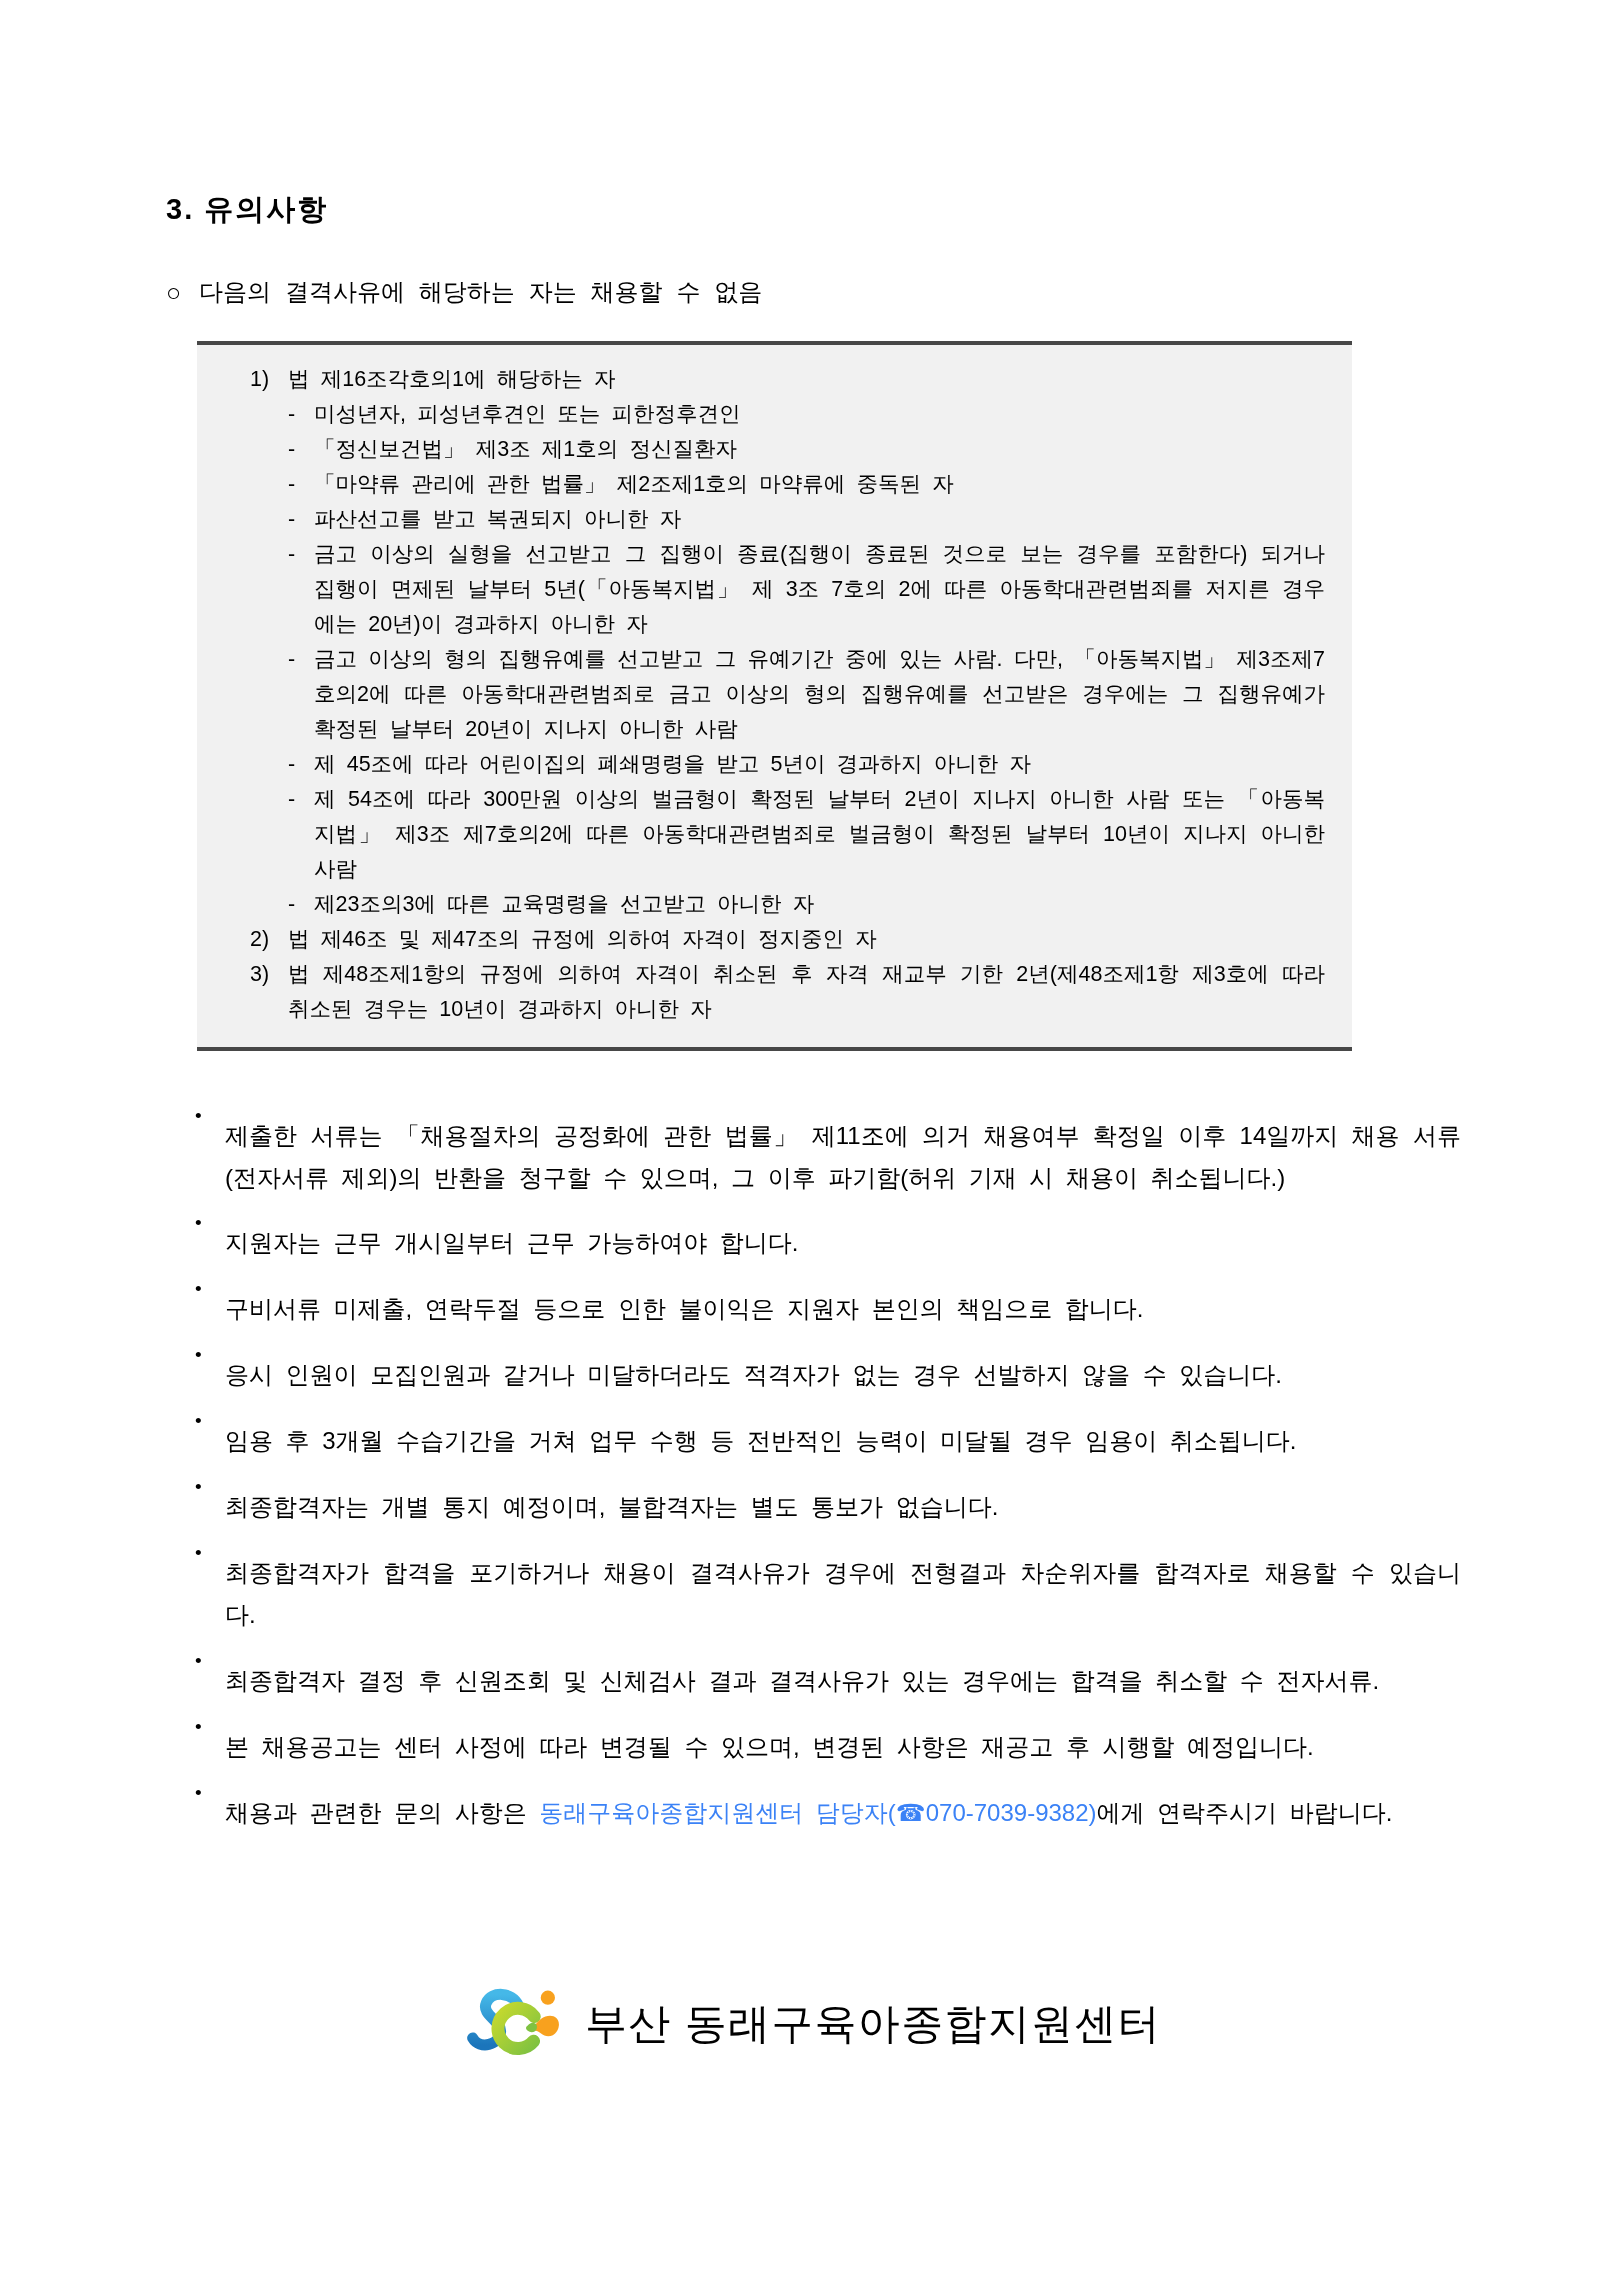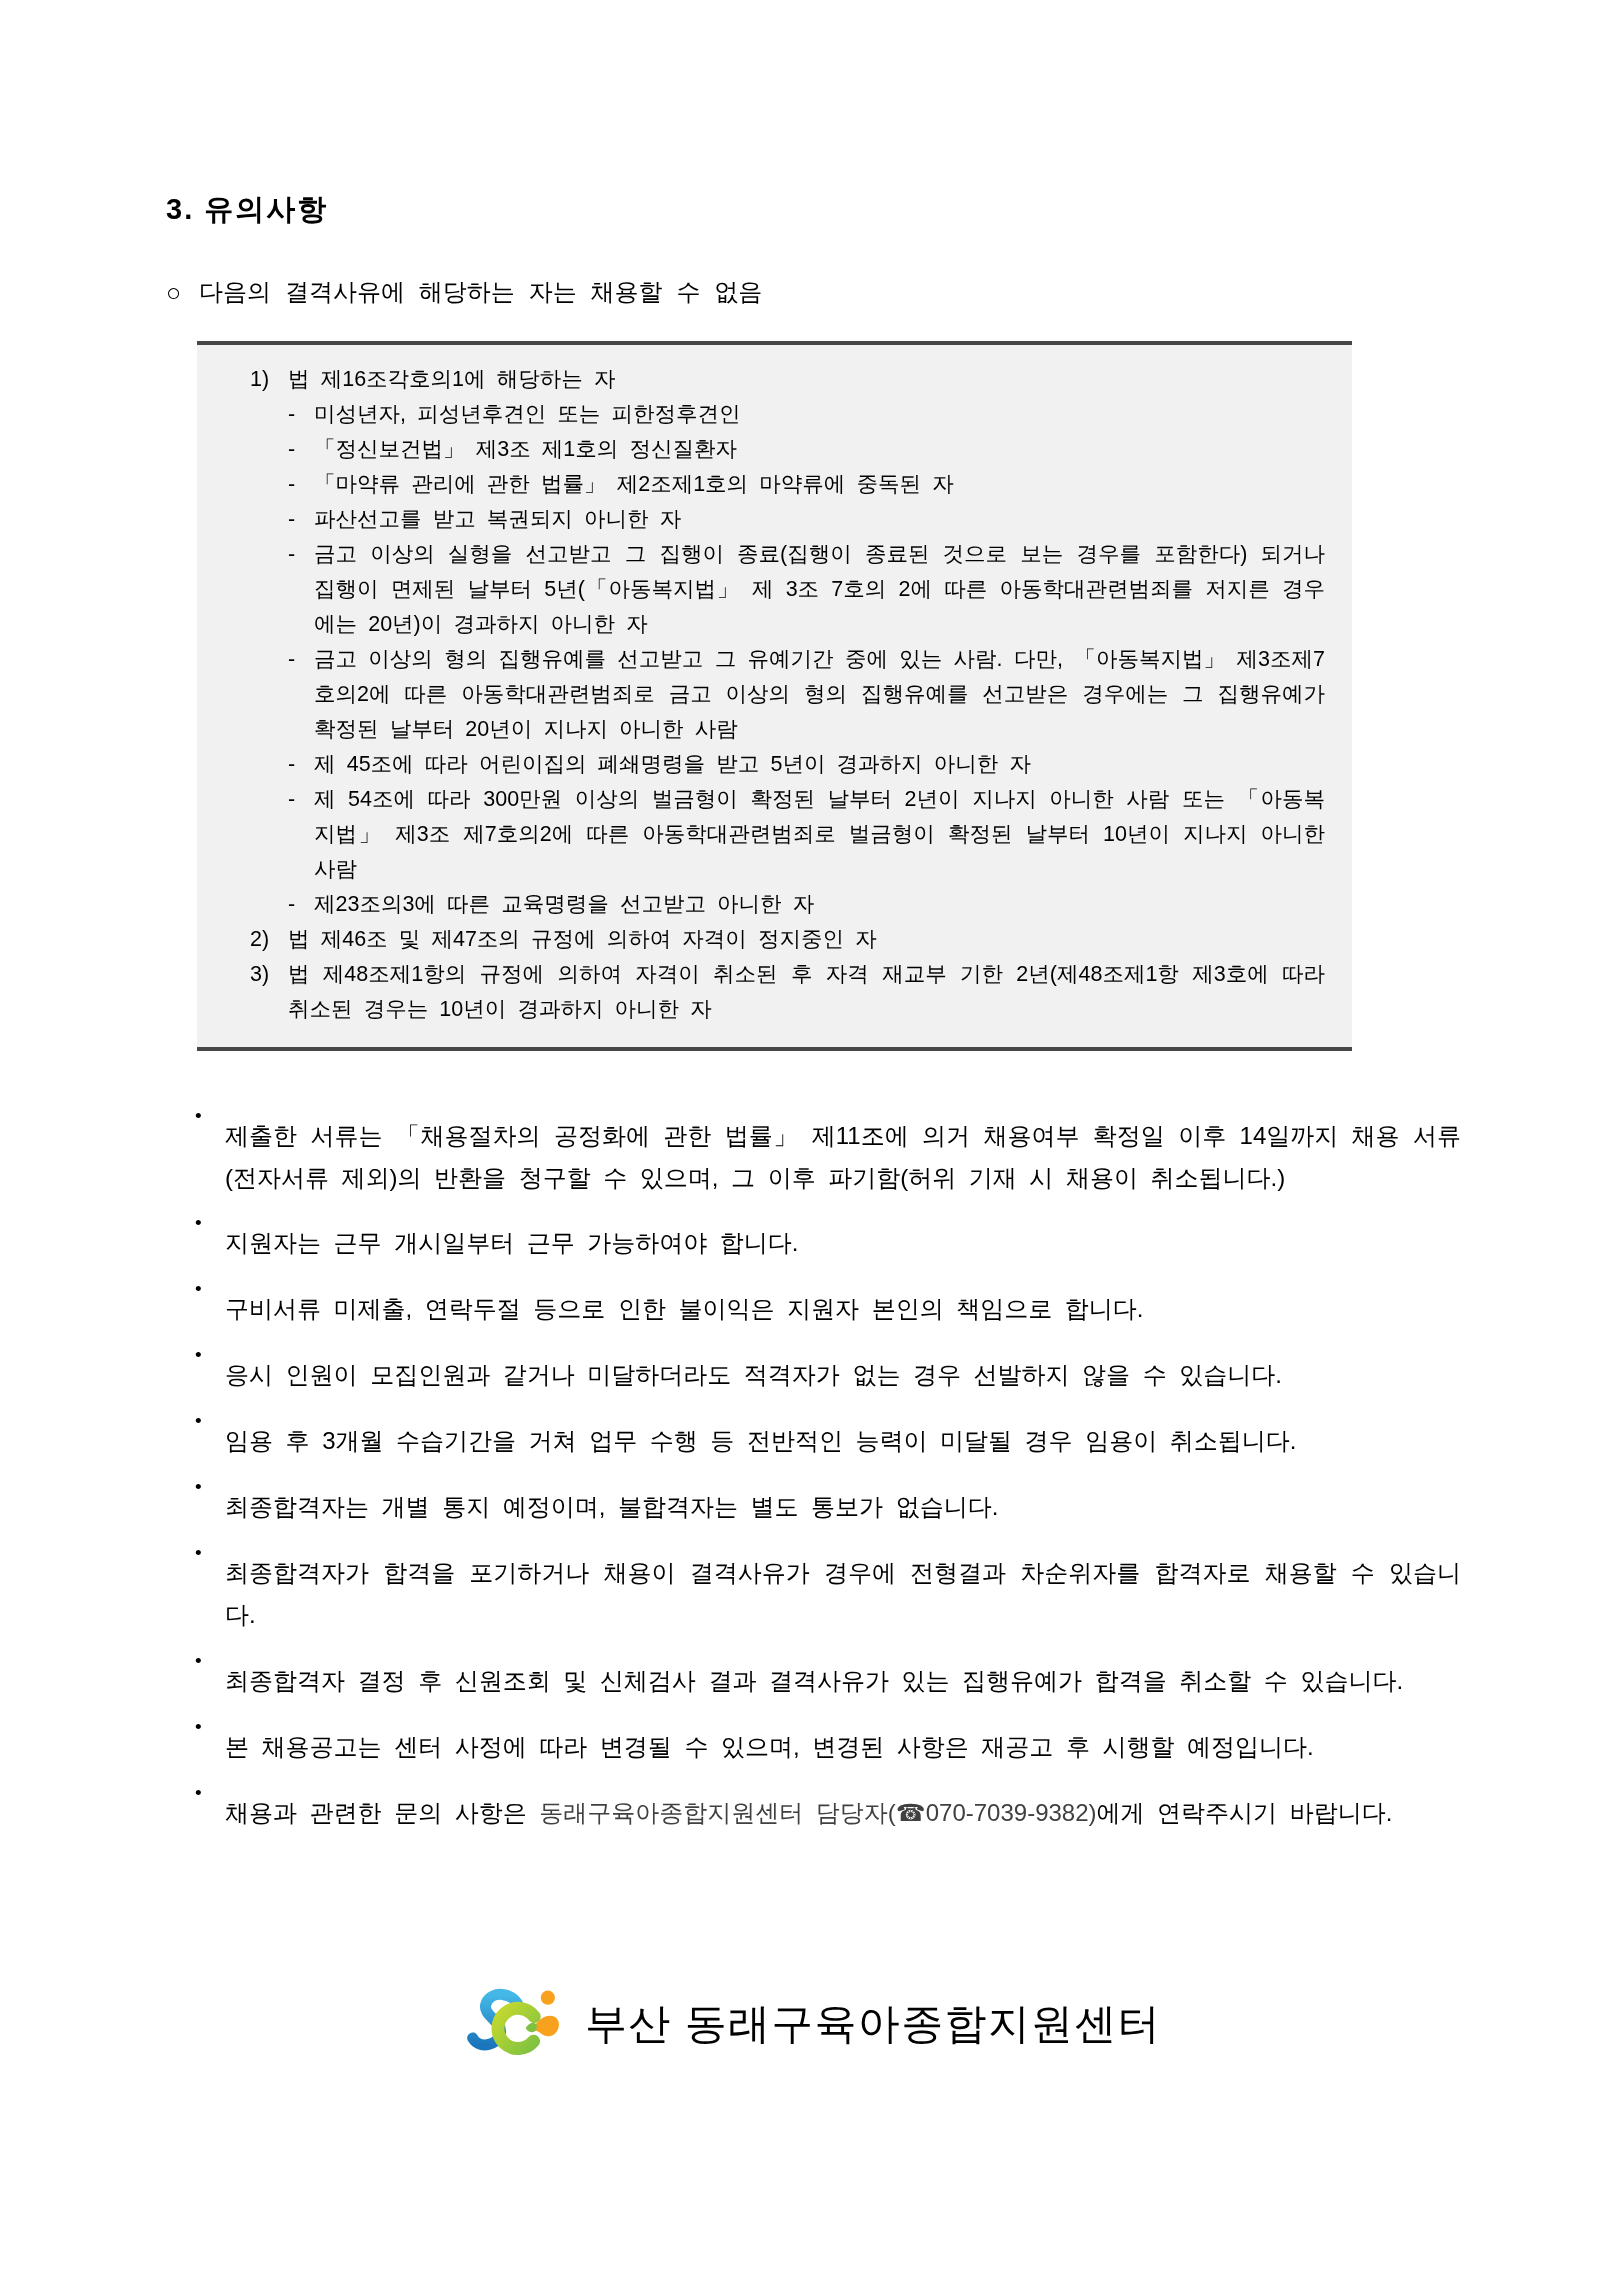--- a/index.html
+++ b/index.html
@@ -53,21 +53,21 @@
     margin-left:29px;
     margin-top:44px;
     width:1266px;
     font-size:24px;
     line-height:42px;
     word-spacing:5.9px;
   }
   .note { display:flex; margin-bottom:3.9px; }
   .note .dot { flex:none; width:30px; font-size:19px; }
   .note .txt { flex:1; text-align:justify;margin-top:20px; }
-  .blue { color:#404040; }
+  .blue { color:#3b82f6; }
 
   .footer {
     position:absolute;
     top:1988px; left:0;
     width:100%;
     display:flex;
     justify-content:center;
     align-items:center;
     gap:13px;
   }
@@ -165,21 +165,21 @@
       <div class="note">
         <span class="dot">•</span>
         <span class="txt">최종합격자는 개별 통지 예정이며, 불합격자는 별도 통보가 없습니다.</span>
       </div>
       <div class="note">
         <span class="dot">•</span>
         <span class="txt">최종합격자가 합격을 포기하거나 채용이 결격사유가 경우에 전형결과 차순위자를 합격자로 채용할 수 있습니다.</span>
       </div>
       <div class="note">
         <span class="dot">•</span>
-        <span class="txt">최종합격자 결정 후 신원조회 및 신체검사 결과 결격사유가 있는 집행유예가 합격을 취소할 수 있습니다.</span>
+        <span class="txt">최종합격자 결정 후 신원조회 및 신체검사 결과 결격사유가 있는 경우에는 합격을 취소할 수 전자서류.</span>
       </div>
       <div class="note">
         <span class="dot">•</span>
         <span class="txt">본 채용공고는 센터 사정에 따라 변경될 수 있으며, 변경된 사항은 재공고 후 시행할 예정입니다.</span>
       </div>
       <div class="note">
         <span class="dot">•</span>
         <span class="txt"><span>채용과 관련한 문의 사항은 </span><span class="blue">동래구육아종합지원센터 담당자(☎070-7039-9382)</span><span>에게 연락주시기 바랍니다.</span></span>
       </div>
     </div>

